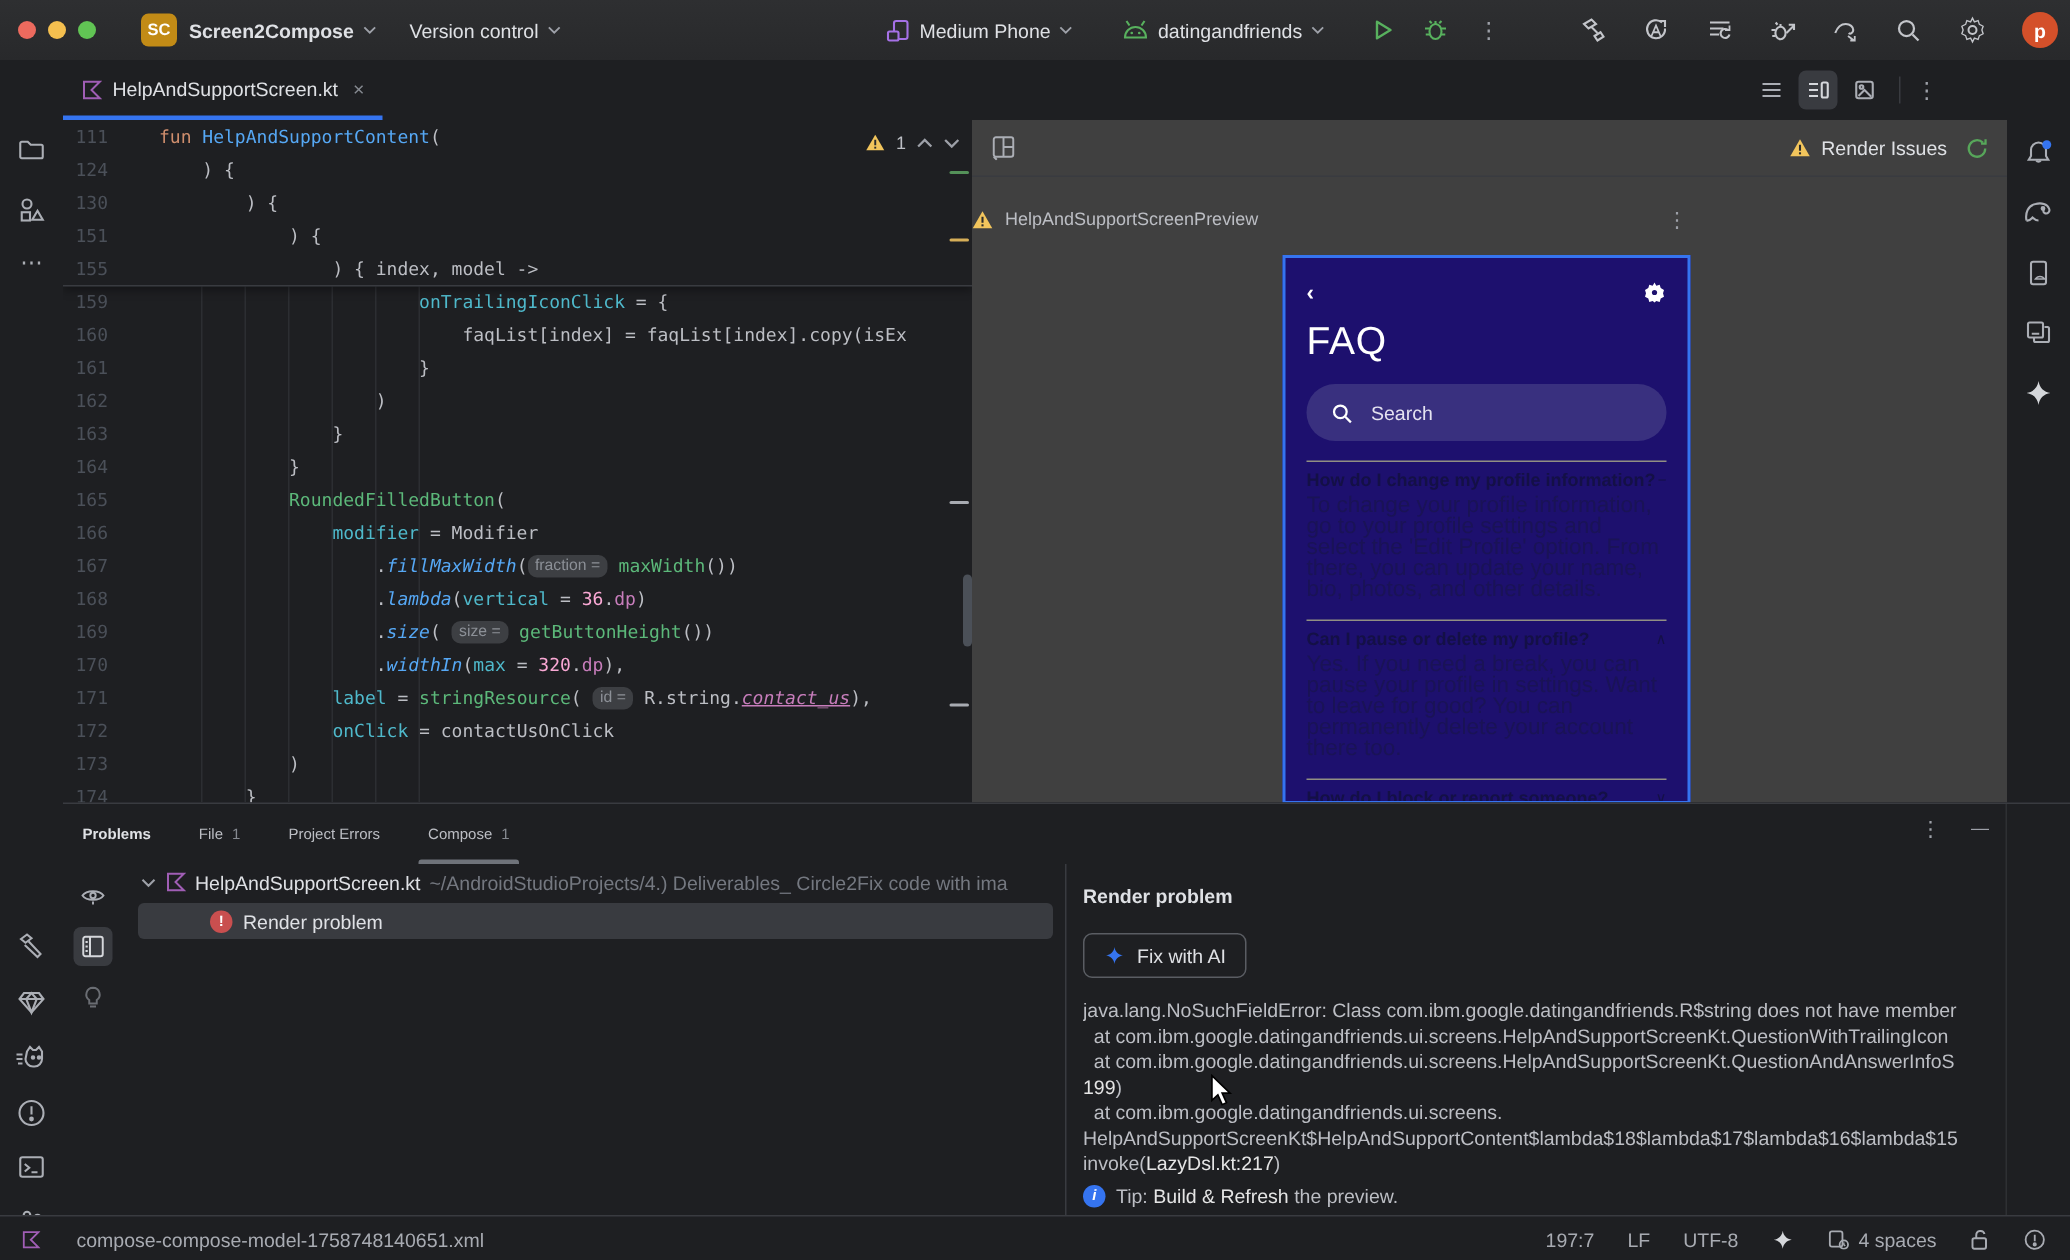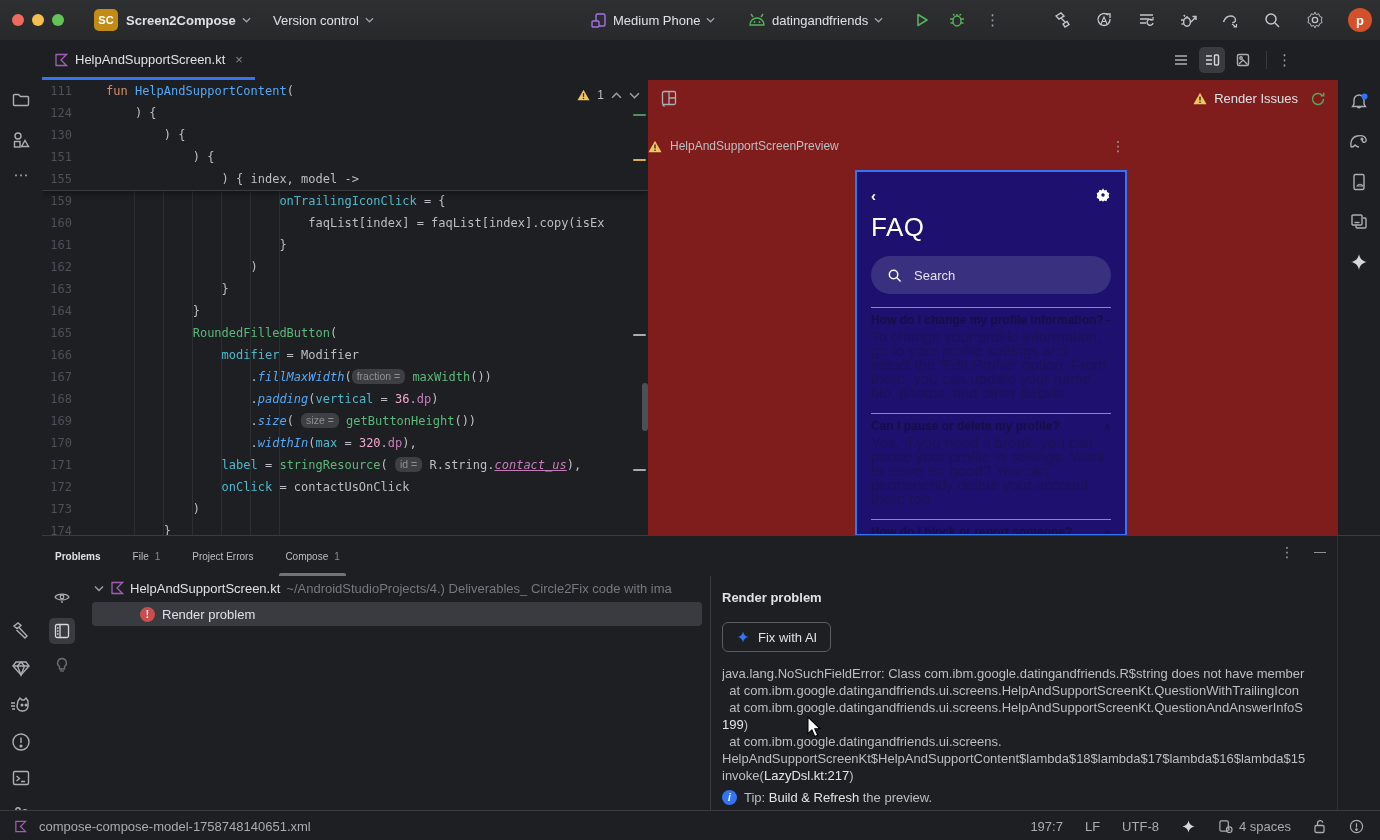--- a/index.html
+++ b/index.html
@@ -53,21 +53,21 @@
   .tk-u{color:#c77dbb;font-style:italic;text-decoration:underline;}
   .tk-h{display:inline-block;background:#3d3f43;color:#8c9097;border-radius:6px;padding:0 5px;
     font-family:"Liberation Sans",sans-serif;font-size:10.5px;line-height:15px;vertical-align:1px;}
   .guide{position:absolute;top:110px;bottom:0;width:1px;background:#2c2e32;z-index:1;}
   .inspect{position:absolute;right:8px;top:4px;display:flex;align-items:center;gap:7px;z-index:4;
     font-family:"Liberation Sans",sans-serif;font-size:12px;color:#bcbec4;}
   .stripe{position:absolute;right:2px;width:13px;height:2px;z-index:4;border-radius:1px;}
   .edscroll{position:absolute;right:0;top:303px;width:6px;height:48px;background:#4b5058;border-radius:3px;z-index:4;}
 
   
-  .preview{position:absolute;left:648px;top:80px;width:690px;height:455px;background:#7f1d1d;overflow:hidden;}
+  .preview{position:absolute;left:648px;top:80px;width:690px;height:455px;background:#404040;overflow:hidden;}
   .pvhead{position:absolute;left:0;top:0;width:100%;height:37px;border-bottom:1px solid #393b40;}
   .pvhead-right{position:absolute;right:12px;top:0;height:37px;display:flex;align-items:center;gap:12px;
     color:#dfe1e5;font-size:13px;}
   .pvlabel{position:absolute;left:0;top:59px;width:100%;display:flex;justify-content:flex-start;align-items:center;gap:8px;
     color:#bcbec4;font-size:12px;}
   .pvkebab{position:absolute;left:463px;top:58px;color:#9da0a8;font-size:14px;}
   .device{position:absolute;left:207px;top:90px;width:272px;height:366px;background:#1d106e;
     border:2px solid #3574f0;box-sizing:border-box;overflow:hidden;padding:14px;}
   .dev-top{display:flex;justify-content:space-between;align-items:center;height:18px;color:#fff;}
   .dev-back{font-size:15px;font-weight:bold;color:#fff;}
@@ -111,21 +111,21 @@
   .lnk{color:#e5e5e5;}
   .tip{display:flex;align-items:center;gap:7px;margin-top:6px;font-size:13px;}
   .errdot{width:15px;height:15px;border-radius:50%;background:#c94f4f;color:#fff;font-size:10px;font-weight:bold;
     display:inline-flex;align-items:center;justify-content:center;flex:none;}
   .infodot{width:15px;height:15px;border-radius:50%;background:#3574f0;color:#fff;font-size:10px;font-weight:bold;
     display:inline-flex;align-items:center;justify-content:center;flex:none;font-style:italic;}
 
   
   .statusbar{position:absolute;left:0;top:810px;width:1380px;height:30px;background:#1e1f22;border-top:1px solid #393b40;
     display:flex;align-items:center;font-size:13px;color:#a8abb2;}
-  .sb-left{display:flex;align-items:center;gap:12px;margin-left:14px;}
+  .sb-left{display:flex;align-items:center;gap:24px;margin-left:14px;}
   .sb-right{margin-left:auto;display:flex;align-items:center;gap:22px;margin-right:16px;}
   .sb-item{display:flex;align-items:center;gap:6px;}
 
   .cursor{position:absolute;left:806px;top:716px;z-index:50;}
   .wtri{flex:none;}
 </style>
 </head>
 <body>
 
 <div class="titlebar">
@@ -362,21 +362,21 @@
   <div class="codelines" id="code-lines">
       <div class="cline"><span class="lnum">159</span><span class="ltext" style="padding-left: 24ch;"><span class="tk-n">onTrailingIconClick</span><span class="tk-t"> = {</span></span></div>
       <div class="cline"><span class="lnum">160</span><span class="ltext" style="padding-left: 28ch;"><span class="tk-t">faqList[index] = faqList[index].copy(isEx</span></span></div>
       <div class="cline"><span class="lnum">161</span><span class="ltext" style="padding-left: 24ch;"><span class="tk-t">}</span></span></div>
       <div class="cline"><span class="lnum">162</span><span class="ltext" style="padding-left: 20ch;"><span class="tk-t">)</span></span></div>
       <div class="cline"><span class="lnum">163</span><span class="ltext" style="padding-left: 16ch;"><span class="tk-t">}</span></span></div>
       <div class="cline"><span class="lnum">164</span><span class="ltext" style="padding-left: 12ch;"><span class="tk-t">}</span></span></div>
       <div class="cline"><span class="lnum">165</span><span class="ltext" style="padding-left: 12ch;"><span class="tk-c">RoundedFilledButton</span><span class="tk-t">(</span></span></div>
       <div class="cline"><span class="lnum">166</span><span class="ltext" style="padding-left: 16ch;"><span class="tk-n">modifier</span><span class="tk-t"> = Modifier</span></span></div>
       <div class="cline"><span class="lnum">167</span><span class="ltext" style="padding-left: 20ch;"><span class="tk-t">.</span><span class="tk-e">fillMaxWidth</span><span class="tk-t">(</span><span class="tk-h">fraction =</span><span class="tk-t"> </span><span class="tk-c">maxWidth</span><span class="tk-t">())</span></span></div>
-      <div class="cline"><span class="lnum">168</span><span class="ltext" style="padding-left: 20ch;"><span class="tk-t">.</span><span class="tk-e">padding</span><span class="tk-t">(</span><span class="tk-n">vertical</span><span class="tk-t"> = </span><span class="tk-m">36</span><span class="tk-t">.</span><span class="tk-p">dp</span><span class="tk-t">)</span></span></div>
+      <div class="cline"><span class="lnum">168</span><span class="ltext" style="padding-left: 20ch;"><span class="tk-t">.</span><span class="tk-e">lambda</span><span class="tk-t">(</span><span class="tk-n">vertical</span><span class="tk-t"> = </span><span class="tk-m">36</span><span class="tk-t">.</span><span class="tk-p">dp</span><span class="tk-t">)</span></span></div>
       <div class="cline"><span class="lnum">169</span><span class="ltext" style="padding-left: 20ch;"><span class="tk-t">.</span><span class="tk-e">size</span><span class="tk-t">( </span><span class="tk-h">size =</span><span class="tk-t"> </span><span class="tk-c">getButtonHeight</span><span class="tk-t">())</span></span></div>
       <div class="cline"><span class="lnum">170</span><span class="ltext" style="padding-left: 20ch;"><span class="tk-t">.</span><span class="tk-e">widthIn</span><span class="tk-t">(</span><span class="tk-n">max</span><span class="tk-t"> = </span><span class="tk-m">320</span><span class="tk-t">.</span><span class="tk-p">dp</span><span class="tk-t">),</span></span></div>
       <div class="cline"><span class="lnum">171</span><span class="ltext" style="padding-left: 16ch;"><span class="tk-n">label</span><span class="tk-t"> = </span><span class="tk-c">stringResource</span><span class="tk-t">( </span><span class="tk-h">id =</span><span class="tk-t"> R.string.</span><span class="tk-u">contact_us</span><span class="tk-t">),</span></span></div>
       <div class="cline"><span class="lnum">172</span><span class="ltext" style="padding-left: 16ch;"><span class="tk-n">onClick</span><span class="tk-t"> = contactUsOnClick</span></span></div>
       <div class="cline"><span class="lnum">173</span><span class="ltext" style="padding-left: 12ch;"><span class="tk-t">)</span></span></div>
       <div class="cline"><span class="lnum">174</span><span class="ltext" style="padding-left: 8ch;"><span class="tk-t">}</span></span></div>
     </div>
 
   <div class="inspect">
     <svg class="wtri" width="13" height="12" viewBox="0 0 16 15">

